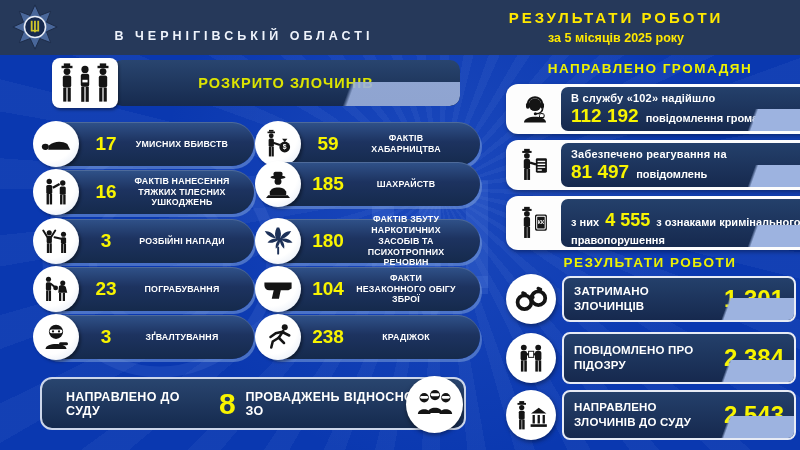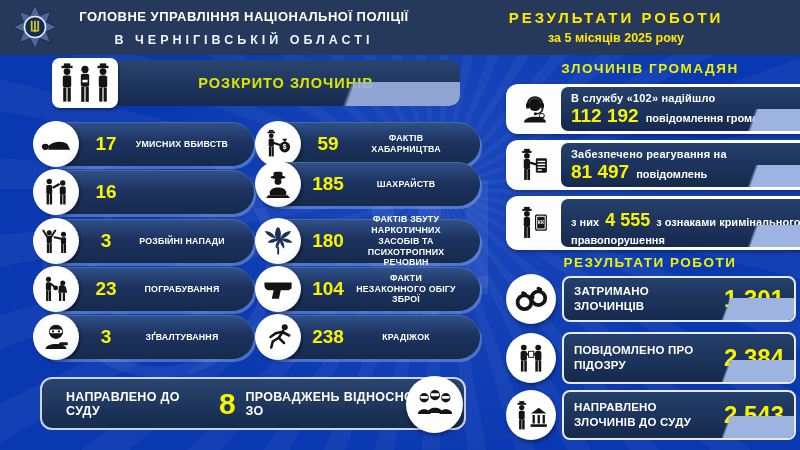--- a/index.html
+++ b/index.html
@@ -7,21 +7,21 @@
   body{font-family:"Liberation Sans",sans-serif;font-weight:bold;background:#0a38b0}
   .stage{position:relative;width:800px;height:450px;background:#0a38b0;overflow:hidden}
   .rays{position:absolute;inset:0;background:repeating-conic-gradient(from -90deg at 55% 42%,rgba(180,205,255,.055) 0deg 4deg,transparent 4deg 10deg);pointer-events:none}
   .glow{position:absolute;inset:0;background:radial-gradient(circle at 55% 42%,rgba(120,160,255,.16),transparent 55%);pointer-events:none}
   .wm{position:absolute;pointer-events:none}
 
   .topband{position:absolute;top:0;left:0;width:800px;height:55px;background:#26395a;z-index:5}
   .badge{position:absolute;left:12px;top:4px}
   .org{position:absolute;left:58px;top:9px;width:372px;text-align:center;color:#fff}
   .org .l1{font-size:13px;letter-spacing:.5px}
-  .org .l2{font-size:12.5px;letter-spacing:4px;margin-top:9px;color:#eef3fb}
+  .org .l2{font-size:12.5px;letter-spacing:4px;margin-top:20px;color:#eef3fb}
   .res{position:absolute;right:14px;top:9px;width:340px;text-align:center;color:#ffe800}
   .res .l1{font-size:15px;letter-spacing:3px}
   .res .l2{font-size:12.5px;margin-top:5px}
 
   .sec-head-bar{position:absolute;left:112px;top:60px;width:348px;height:46px;background:linear-gradient(180deg,#29456f,#162a4e);border-radius:10px;display:flex;align-items:center;justify-content:center;color:#dde400;font-size:14.5px;letter-spacing:1px;overflow:hidden;z-index:2}
   .sec-head-icon{position:absolute;left:52px;top:58px;width:66px;height:50px;background:#fff;border-radius:8px;z-index:6;display:flex;align-items:center;justify-content:center;box-shadow:1px 2px 3px rgba(0,0,0,.4)}
   .sw::after{content:"";position:absolute;right:0;bottom:0;width:60%;height:24px;background:linear-gradient(110deg,transparent 46%,rgba(156,177,222,.9) 48%);border-radius:0 0 10px 0;pointer-events:none}
 
   .pill{position:absolute;height:44px;border-radius:22px;background:linear-gradient(180deg,#30528a 0%,#1d3360 45%,#152a4c 100%);box-shadow:2px 3px 0 rgba(132,165,219,.5),inset 0 1px 0 rgba(255,255,255,.15);display:flex;align-items:center;z-index:2}
   .disc{width:46px;height:46px;flex:0 0 46px;border-radius:50%;background:radial-gradient(circle at 35% 30%,#ffffff 60%,#dde5f2);margin-left:-3px;display:flex;align-items:center;justify-content:center;box-shadow:2px 2px 3px rgba(0,0,0,.35)}
@@ -79,21 +79,20 @@
       <polygon points="47,24 36,29 40.3,40.3 29,36 24,47 19,36 7.7,40.3 12,29 1,24 12,19 7.7,7.7 19,12 24,1 29,12 40.3,7.7 36,19" fill="#49679a" stroke="#1c2b47" stroke-width="1"></polygon>
       <circle cx="24" cy="24" r="11" fill="#16294e" stroke="#e8edf6" stroke-width="1.6"></circle>
       <g fill="#cfc52a">
           <rect x="19.6" y="17.5" width="1.9" height="10"></rect>
           <rect x="23" y="17.5" width="1.9" height="12"></rect>
           <rect x="26.4" y="17.5" width="1.9" height="10"></rect>
           <rect x="19.6" y="27" width="8.7" height="1.7"></rect>
         </g>
     </svg>
     <div class="org">
-      <div class="l1">ГОЛОВНЕ УПРАВЛІННЯ НАЦІОНАЛЬНОЇ ПОЛІЦІЇ</div>
       <div class="l2">В ЧЕРНІГІВСЬКІЙ ОБЛАСТІ</div>
     </div>
     <div class="res">
       <div class="l1">РЕЗУЛЬТАТИ РОБОТИ</div>
       <div class="l2">за 5 місяців 2025 року</div>
     </div>
   </div>
 
   <div class="sec-head-icon">
     <svg width="56" height="40" viewBox="0 0 56 40" fill="#141414">
@@ -145,20 +144,21 @@
           <rect x="7.4" y="22.6" width="3.2" height="14"></rect>
           <rect x="11.6" y="22.6" width="3.2" height="14"></rect>
           <circle cx="29" cy="8" r="3.6"></circle>
           <rect x="25" y="12.6" width="8" height="11" rx="2"></rect>
           <rect x="25.4" y="23.6" width="3.2" height="13"></rect>
           <rect x="29.6" y="23.6" width="3.2" height="13"></rect>
           <path d="M15 13l9-5 1.6 2.8-9 5z"></path>
         </svg>
     </div>
     <div class="num">16</div>
+    <div class="lbl">ФАКТІВ НАНЕСЕННЯ  ТЯЖКИХ ТІЛЕСНИХ  УШКОДЖЕНЬ</div>
   </div>
 
   <div class="pill" style="left:36px;top:219px;width:218px">
     <div class="disc">
       <svg width="30" height="32" viewBox="0 0 40 40">
           <g fill="#141414">
             <circle cx="11" cy="9" r="3.4"></circle>
             <rect x="7.5" y="13" width="7" height="10" rx="2"></rect>
             <rect x="7.8" y="23" width="3" height="13"></rect>
             <rect x="11.4" y="23" width="3" height="13"></rect>
@@ -307,21 +307,21 @@
           </g>
           <g fill="#fff">
             <rect x="5.6" y="10" width="8.8" height="3" rx="1.5"></rect>
             <rect x="17.2" y="7" width="9.6" height="3.2" rx="1.6"></rect>
             <rect x="29.6" y="10" width="8.8" height="3" rx="1.5"></rect>
           </g>
         </svg>
     </span>
   </div>
 
-  <div class="rtitle" style="top:61px">ЗЛОЧИНІВ ГРОМАДЯН</div>
+  <div class="rtitle" style="top:61px">НАПРАВЛЕНО ГРОМАДЯН</div>
 
   <div class="cardA" style="top:84px;height:50px">
     <div class="ic">
       <svg width="34" height="36" viewBox="0 0 40 40">
           <g fill="#141414">
             <circle cx="20" cy="15" r="7.4"></circle>
             <path d="M7 36c0-9 26-9 26 0z"></path>
             <rect x="9.4" y="12.6" width="4.4" height="7" rx="2.2"></rect>
             <rect x="26.2" y="12.6" width="4.4" height="7" rx="2.2"></rect>
           </g>

